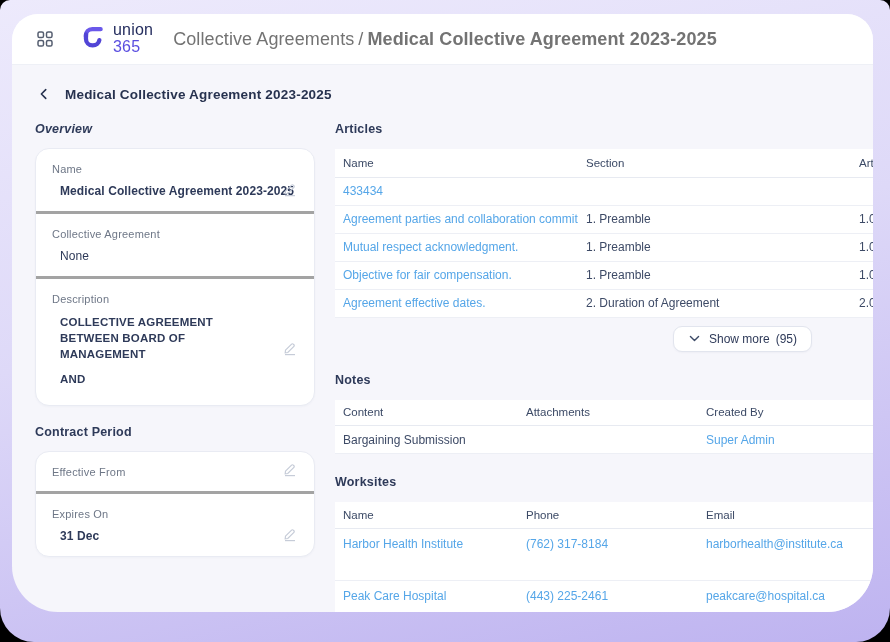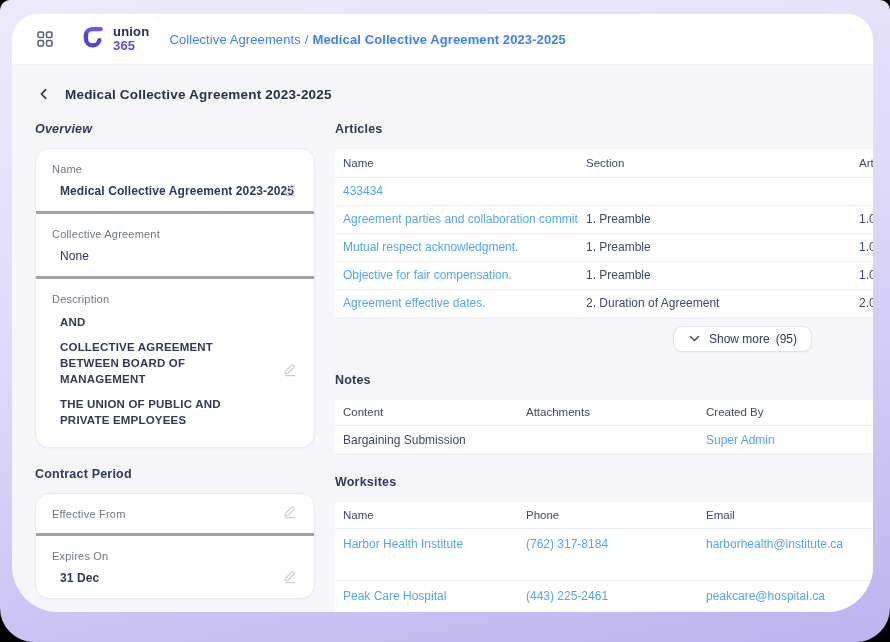--- a/index.html
+++ b/index.html
@@ -14,24 +14,24 @@
     background:#f6f6fb; border-radius:26px 26px 46px 46px; overflow:hidden;
     display:flex; flex-direction:column;
   }
   
   .topbar {
     height:51px; background:#ffffff; border-bottom:1px solid #eef0f6;
     display:flex; align-items:center; padding:0 22px; flex:none;
   }
   .grid-btn { width:22px; height:22px; display:flex; align-items:center; justify-content:center; cursor:pointer; }
   .logo { display:flex; align-items:center; gap:6px; margin-left:24px; }
-  .logo-text { display:flex; flex-direction:column; line-height:1.05; font-weight:bold; font-size:13px; letter-spacing:.2px; }
+  .logo-text { display:flex; flex-direction:column; line-height:1.05; font-weight:normal; font-size:16px; letter-spacing:.2px; }
   .logo-text .l1 { color:#242d5e; }
   .logo-text .l2 { color:#5a4ee0; }
-  .breadcrumb { margin-left:20px; font-size:13px; color:#3b82f6; letter-spacing:.1px; }
+  .breadcrumb { margin-left:20px; font-size:18px; color:#737373; letter-spacing:.1px; }
   .breadcrumb .bc-parent { font-weight:400; cursor:pointer; }
   .breadcrumb .bc-sep { margin:0 4px; }
   .breadcrumb .bc-current { font-weight:700; }
   
   .content { flex:1; padding:17px 0 0 23px; display:flex; flex-direction:column; overflow:hidden; }
   .title-row { display:flex; align-items:center; gap:12px; height:24px; margin-bottom:8px; }
   .back-btn { width:18px; height:18px; display:flex; align-items:center; justify-content:center; cursor:pointer; }
   .page-title { font-size:13.5px; font-weight:700; color:#27324f; letter-spacing:.2px; }
   .cols { display:flex; gap:20px; flex:1; min-height:0; }
   .col-left { width:280px; flex:none; }
@@ -130,23 +130,22 @@
                   <line x1="3" y1="14.6" x2="13" y2="14.6" stroke="#c6ccd8" stroke-width="1.2"></line>
                 </svg>
               </span>
             </div>
             <div class="field">
               <div class="f-label">Collective Agreement</div>
               <div class="f-value" style="padding-left:8px; font-weight:500;">None</div>
             </div>
             <div class="field" style="padding-bottom:18px;">
               <div class="f-label">Description</div>
+              <div class="f-para" style="padding-left:8px; width:190px;">COLLECTIVE AGREEMENT BETWEEN BOARD OF MANAGEMENT</div>
               <div class="f-para" style="padding-left:8px;">AND</div>
-              <div class="f-para" style="padding-left:8px; width:190px;">COLLECTIVE AGREEMENT BETWEEN BOARD OF MANAGEMENT</div>
-              <div class="f-para" style="padding-left:8px; width:190px;">THE UNION OF PUBLIC AND PRIVATE EMPLOYEES</div>
               <span class="pencil-btn pencil-mid">
                 <svg width="16" height="16" viewBox="0 0 16 16" fill="none">
                   <path d="M3.5 10.2 L9.6 4.1 a1.15 1.15 0 0 1 1.63 0 l0.67 0.67 a1.15 1.15 0 0 1 0 1.63 L5.8 12.5 L3.2 12.8 Z" stroke="#c6ccd8" stroke-width="1.2"></path>
                   <line x1="3" y1="14.6" x2="13" y2="14.6" stroke="#c6ccd8" stroke-width="1.2"></line>
                 </svg>
               </span>
             </div>
           </div>
 
           <div class="section-label spaced">Contract Period</div>

